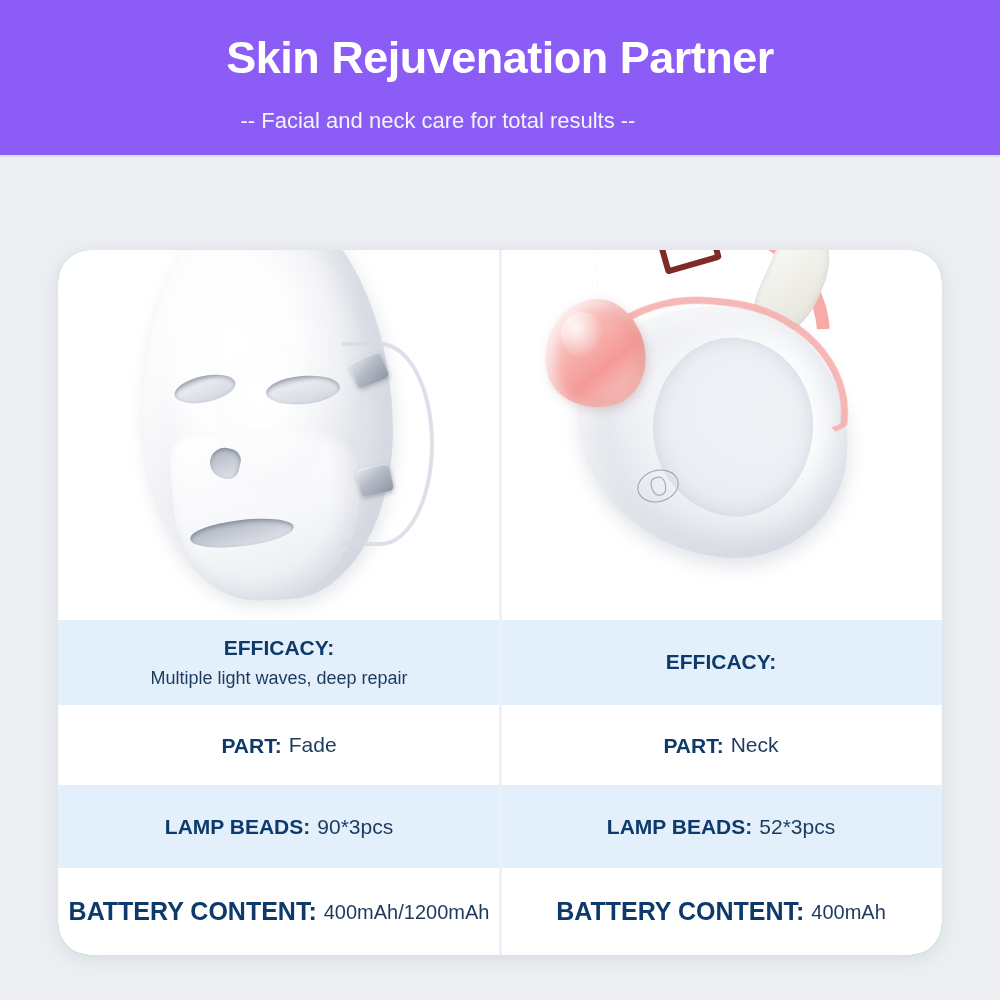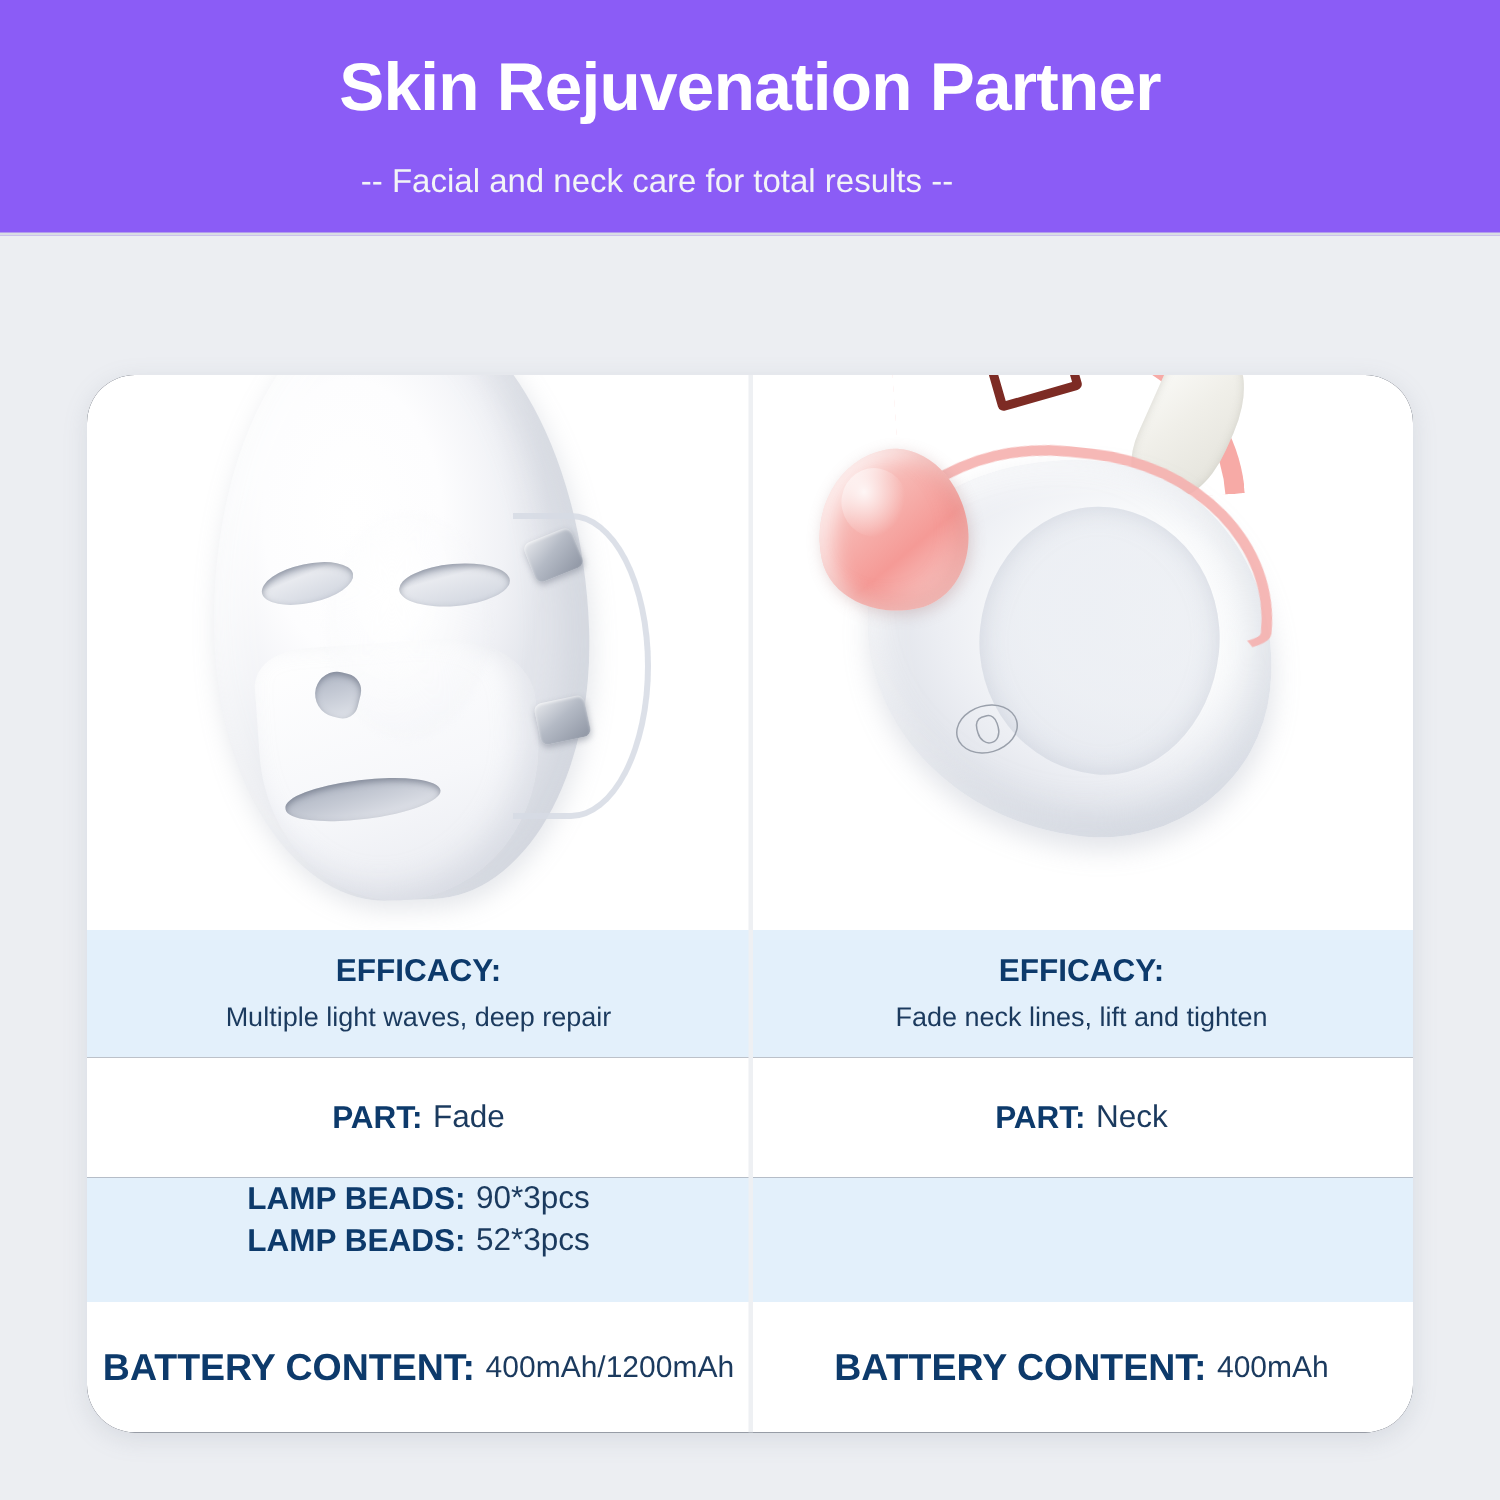--- a/index.html
+++ b/index.html
@@ -33,21 +33,21 @@
     color:#f2f4f7;
     font-size:22px;
     font-weight:normal;
     line-height:30px;
     white-space:nowrap;
   }
 
   
   .card{
     position:absolute;left:58px;top:250px;width:884px;height:705px;
-    background:#0f172a;
+    background:#22c55e;
     border-radius:32px;
     box-shadow:0 4px 16px rgba(120,132,150,0.18);
     overflow:hidden;
   }
   .card-inner{position:absolute;inset:0;display:flex;flex-direction:column;}
 
   
   .product-row{
     position:relative;
     height:370px;
@@ -204,21 +204,21 @@
     border:1.8px solid #9aa0ab;
     border-radius:38% 38% 48% 48%;
   }
 
   
   .spec-band{display:flex;width:100%;}
   .spec-band.alt{background:#e3f0fb;}
   .spec-band.plain{background:#ffffff;}
   .band-efficacy{height:85px;}
   .band-part{height:80px;}
-  .band-beads{height:83px;flex-direction:column;}
+  .band-beads{height:83px;}
   .band-battery{height:87px;}
 
   .spec-cell{
     width:50%;
     display:flex;
     flex-direction:column;
     align-items:center;
     justify-content:center;
     box-sizing:border-box;
     padding:0 8px;
@@ -230,21 +230,21 @@
     line-height:27px;
     white-space:nowrap;
   }
   .spec-value{
     color:#1b3a5e;
     font-weight:normal;
     font-size:18px;
     line-height:28px;
     white-space:nowrap;
   }
-  .inline-row{display:flex;align-items:flex-end;gap:7px;white-space:nowrap;}
+  .inline-row{display:flex;align-items:center;gap:7px;white-space:nowrap;}
   .inline-row .spec-label{font-size:21px;}
   .inline-row .spec-value{font-size:21px;}
   .eff-title{margin-bottom:3px;}
   .battery .spec-label{font-size:25px;}
   .battery .spec-value{font-size:20px;}
 </style>
 </head>
 <body>
 
 <div class="banner">
@@ -290,21 +290,20 @@
       </div>
     </div>
 
     <div class="spec-band alt band-efficacy">
       <div class="spec-cell">
         <div class="spec-label eff-title">EFFICACY:</div>
         <div class="spec-value">Multiple light waves, deep repair</div>
       </div>
       <div class="spec-cell">
         <div class="spec-label eff-title">EFFICACY:</div>
-        <div class="spec-value">Fade neck lines, lift and tighten</div>
       </div>
     </div>
 
     <div class="spec-band plain band-part">
       <div class="spec-cell">
         <div class="inline-row">
           <span class="spec-label">PART:</span>
           <span class="spec-value">Fade</span>
         </div>
       </div>

